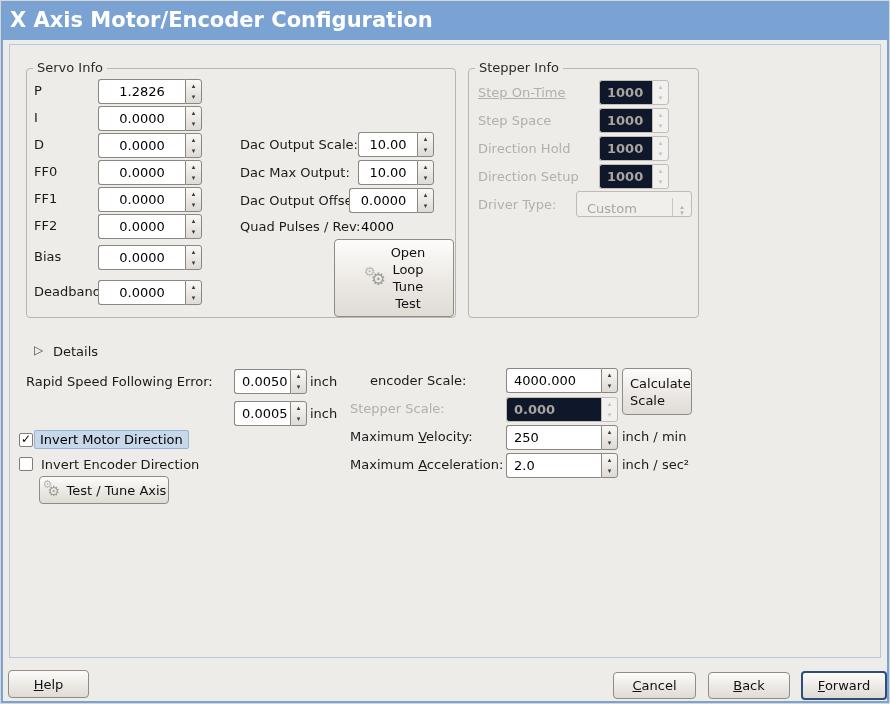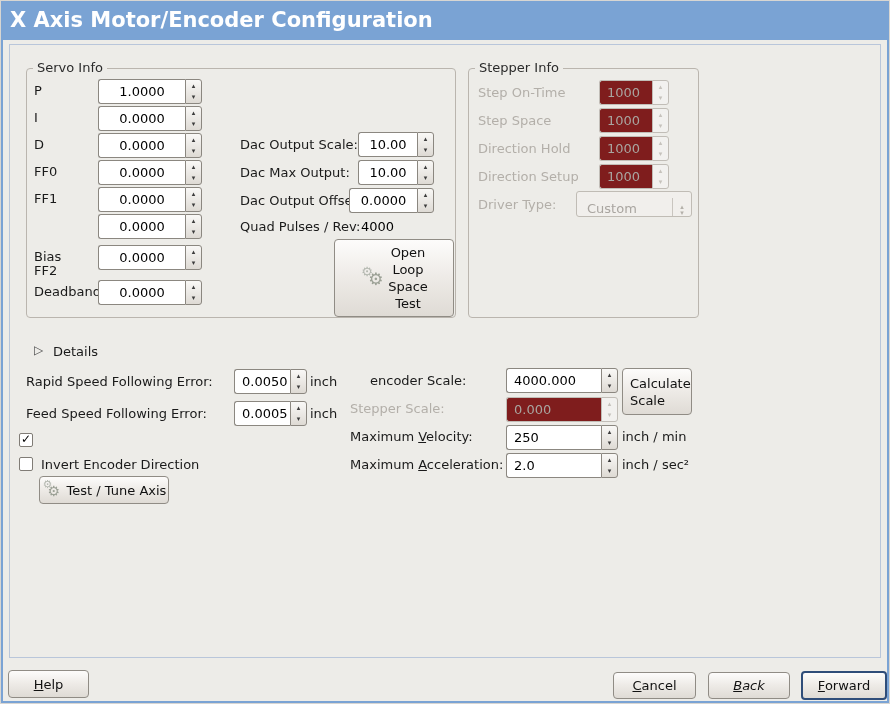--- a/index.html
+++ b/index.html
@@ -20,21 +20,21 @@
   .entry { flex:1; background:#ffffff; border:1px solid #8b8780; border-right:none;
            border-radius:3px 0 0 3px; font-size:13px; color:#000;
            display:flex; align-items:center; box-sizing:border-box; overflow:hidden; }
   .entry.center { justify-content:center; }
   .entry.left { padding-left:7px; }
   .sbtns { width:17px; border:1px solid #8b8780; border-radius:0 3px 3px 0;
            background:linear-gradient(180deg,#f9f8f6,#dedad4); display:flex;
            flex-direction:column; box-sizing:border-box; }
   .sbtns span { flex:1; font-size:7px; display:flex; align-items:center; justify-content:center;
                 color:#3c3c3c; }
-  .spin.off .entry { background:#7f1d1d; border-color:#c1bdb7; color:#a9a5a0; }
+  .spin.off .entry { background:#0f172a; border-color:#c1bdb7; color:#a9a5a0;font-weight:bold; }
   .spin.off .sbtns { background:#f2f1ef; border-color:#c1bdb7; }
   .spin.off .sbtns span { color:#c6c2bc; }
   .btn { position:absolute; background:linear-gradient(180deg,#fdfcfb 0%,#eeebe7 48%,#dfdbd5 100%);
          border:1px solid #908c85; border-radius:4px; font-size:13px; color:#111;
          display:flex; align-items:center; justify-content:center; box-sizing:border-box; }
   .btn.default { border:2px solid #2f4d79; }
   .checkbox { position:absolute; width:14px; height:14px; background:#fff;
               border:1px solid #807c76; border-radius:2px; box-sizing:border-box;
               font-size:12px; line-height:11px; text-align:center; color:#000; }
   .combo { position:absolute; display:flex; align-items:center; background:#f1efec;
@@ -66,26 +66,26 @@
 
   <div class="frame" style="left:25px; top:67px; width:430px; height:250px;">
     <span class="legend">Servo Info</span>
   </div>
 
   <span class="lbl" style="left:33px; top:82px;">P</span>
   <span class="lbl" style="left:33px; top:109px;">I</span>
   <span class="lbl" style="left:33px; top:136px;">D</span>
   <span class="lbl" style="left:33px; top:163px;">FF0</span>
   <span class="lbl" style="left:33px; top:190px;">FF1</span>
-  <span class="lbl" style="left:33px; top:217px;margin-top:45px;">FF2</span>
+  <span class="lbl" style="left:33px; top:217px;">FF2</span>
   <span class="lbl" style="left:33px; top:248px;">Bias</span>
   <span class="lbl" style="left:33px; top:283px;">Deadband</span>
 
   <div class="spin" style="left:97px; top:78px;  width:104px;">
-    <div class="entry center">1.0000</div>
+    <div class="entry center">1.2826</div>
     <div class="sbtns">
         <span>▴</span>
         <span>▾</span>
       </div>
   </div>
   <div class="spin" style="left:97px; top:105px; width:104px;">
     <div class="entry center">0.0000</div>
     <div class="sbtns">
         <span>▴</span>
         <span>▾</span>
@@ -163,30 +163,30 @@
   </div>
 
   <div class="btn" style="left:333px; top:238px; width:120px; height:78px;">
     <span class="gears">
       <span class="g1">⚙</span>
       <span class="g2">⚙</span>
     </span>
     <span style="display:flex; flex-direction:column; align-items:center; line-height:17px;">
       <span>Open</span>
       <span>Loop</span>
-      <span>Space</span>
+      <span>Tune</span>
       <span>Test</span>
     </span>
   </div>
 
   <div class="frame" style="left:467px; top:67px; width:231px; height:250px;padding-left:12px;">
     <span class="legend dis">Stepper Info</span>
   </div>
 
-  <span class="lbl dis" style="left:477px; top:84px;">Step On-Time</span>
+  <span class="lbl dis" style="left:477px; top:84px;text-decoration:underline;">Step On-Time</span>
   <span class="lbl dis" style="left:477px; top:112px;">Step Space</span>
   <span class="lbl dis" style="left:477px; top:140px;">Direction Hold</span>
   <span class="lbl dis" style="left:477px; top:168px;">Direction Setup</span>
   <span class="lbl dis" style="left:477px; top:196px;">Driver Type:</span>
 
   <div class="spin off" style="left:598px; top:79px; width:70px;">
     <div class="entry left">1000</div>
     <div class="sbtns">
         <span>▴</span>
         <span>▾</span>
@@ -229,21 +229,20 @@
   <span class="lbl" style="left:25px; top:373px;">Rapid Speed Following Error:</span>
   <div class="spin" style="left:233px; top:368px; width:73px;">
     <div class="entry left">0.0050</div>
     <div class="sbtns">
         <span>▴</span>
         <span>▾</span>
       </div>
   </div>
   <span class="lbl" style="left:309px; top:373px;">inch</span>
 
-  <span class="lbl" style="left:25px; top:405px;">Feed Speed Following Error:</span>
   <div class="spin" style="left:233px; top:400px; width:73px;">
     <div class="entry left">0.0005</div>
     <div class="sbtns">
         <span>▴</span>
         <span>▾</span>
       </div>
   </div>
   <span class="lbl" style="left:309px; top:405px;">inch</span>
 
   <span class="lbl" style="left:349px; top:372px;margin-left:20px;">encoder Scale:</span>
@@ -282,39 +281,40 @@
   <div class="spin" style="left:505px; top:452px; width:112px;">
     <div class="entry left">2.0</div>
     <div class="sbtns">
         <span>▴</span>
         <span>▾</span>
       </div>
   </div>
   <span class="lbl" style="left:621px; top:456px;">inch / sec²</span>
 
   <span class="checkbox" style="left:18px; top:432px;">✓</span>
+  <span class="hl-label" style="left:33px; top:429px;">Invert Motor Direction</span>
 
   <span class="checkbox" style="left:18px; top:456px;"></span>
   <span class="lbl" style="left:40px; top:456px;">Invert Encoder Direction</span>
 
   <div class="btn" style="left:38px; top:475px; width:130px; height:28px; gap:3px;">
     <span class="gears" style="width:22px; height:22px;">
       <span class="g1" style="font-size:11px;">⚙</span>
       <span class="g2" style="font-size:14px; left:6px; top:4px;">⚙</span>
     </span>
     <span>Test / Tune Axis</span>
   </div>
 
   <div class="btn" style="left:7px; top:669px; width:81px; height:28px;">
     <span><span class="mn">H</span><span>elp</span></span>
   </div>
   <div class="btn" style="left:612px; top:671px; width:83px; height:27px;">
     <span><span class="mn">C</span><span>ancel</span></span>
   </div>
-  <div class="btn" style="left:707px; top:671px; width:82px; height:27px;font-style:italic;">
+  <div class="btn" style="left:707px; top:671px; width:82px; height:27px;">
     <span><span class="mn">B</span><span>ack</span></span>
   </div>
   <div class="btn default" style="left:800px; top:670px; width:86px; height:29px;">
     <span><span class="mn">F</span><span>orward</span></span>
   </div>
 
   <div class="blueframe"></div>
 </div>
 
 </body></html>

